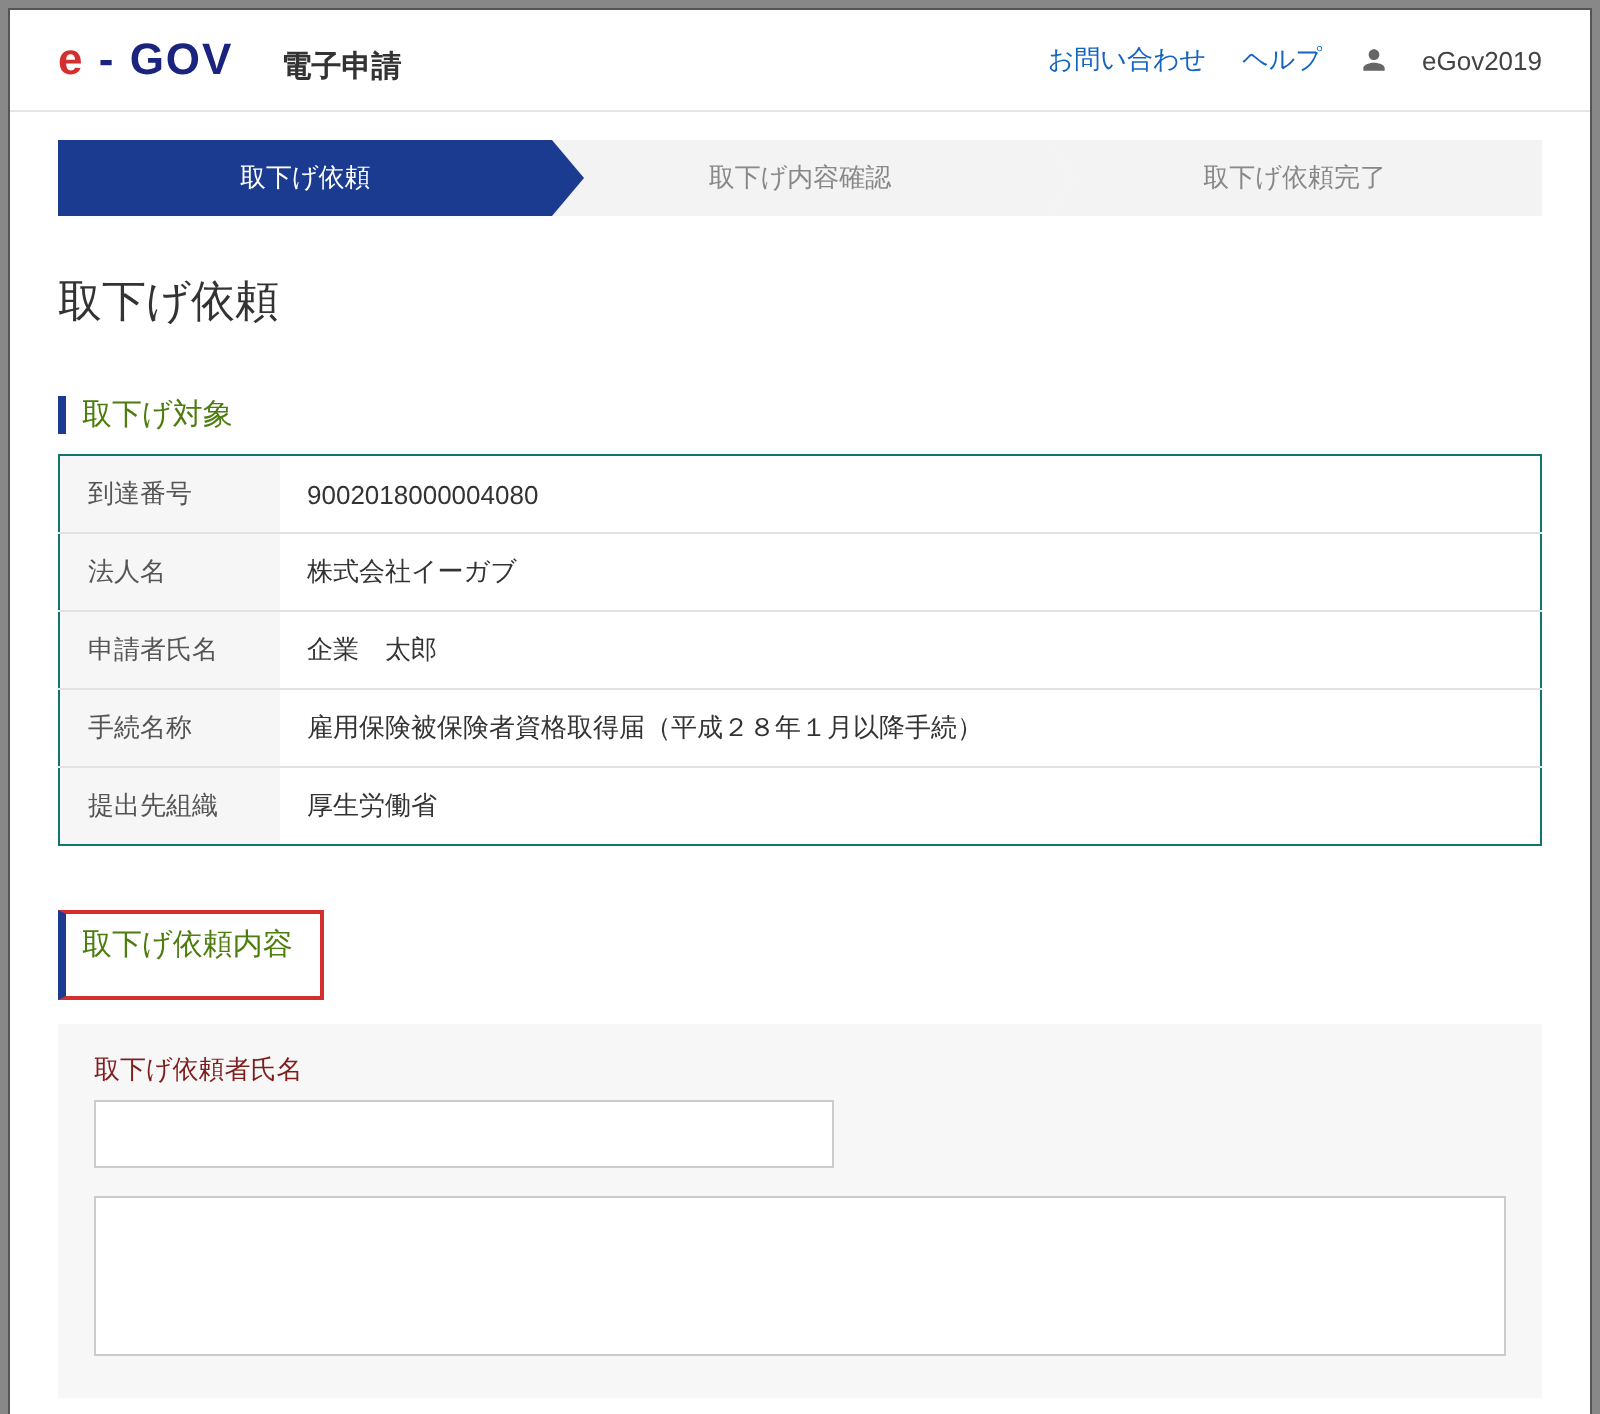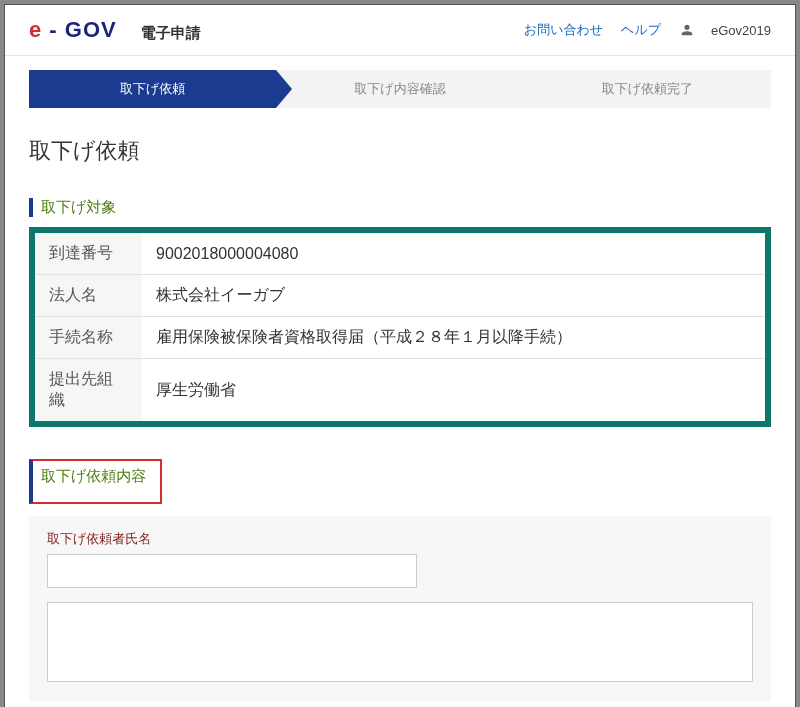--- a/index.html
+++ b/index.html
@@ -90,23 +90,23 @@
     .section-title.boxed {
       display: inline-block;
       border: 2px solid #d32f2f;
       padding: 6px 14px 16px 8px;
       border-left: 4px solid #1a3b8f;
       margin-bottom: 12px;
     }
     .info-table {
       width: 100%;
       border-collapse: collapse;
-      border: 6px solid #0f766e;
+      border: 1px solid #0f766e;
       margin-bottom: 32px;
-      font-size: 16px;
+      font-size: 13px;
     }
     .info-table th {
       background: #f6f6f6;
       text-align: left;
       font-weight: normal;
       color: #555;
       padding: 10px 14px;
       border-bottom: 1px solid #e2e2e2;
       width: 110px;
     }
@@ -178,20 +178,24 @@
       <tbody>
           <tr>
             <th>到達番号</th>
             <td>9002018000004080</td>
           </tr>
       <tr>
             <th>法人名</th>
             <td>株式会社イーガブ</td>
           </tr>
       <tr>
+            <th>申請者氏名</th>
+            <td>企業　太郎</td>
+          </tr>
+      <tr>
             <th>手続名称</th>
             <td>雇用保険被保険者資格取得届（平成２８年１月以降手続）</td>
           </tr>
       <tr>
             <th>提出先組織</th>
             <td>厚生労働省</td>
           </tr>
     </tbody>
       </table>
 

